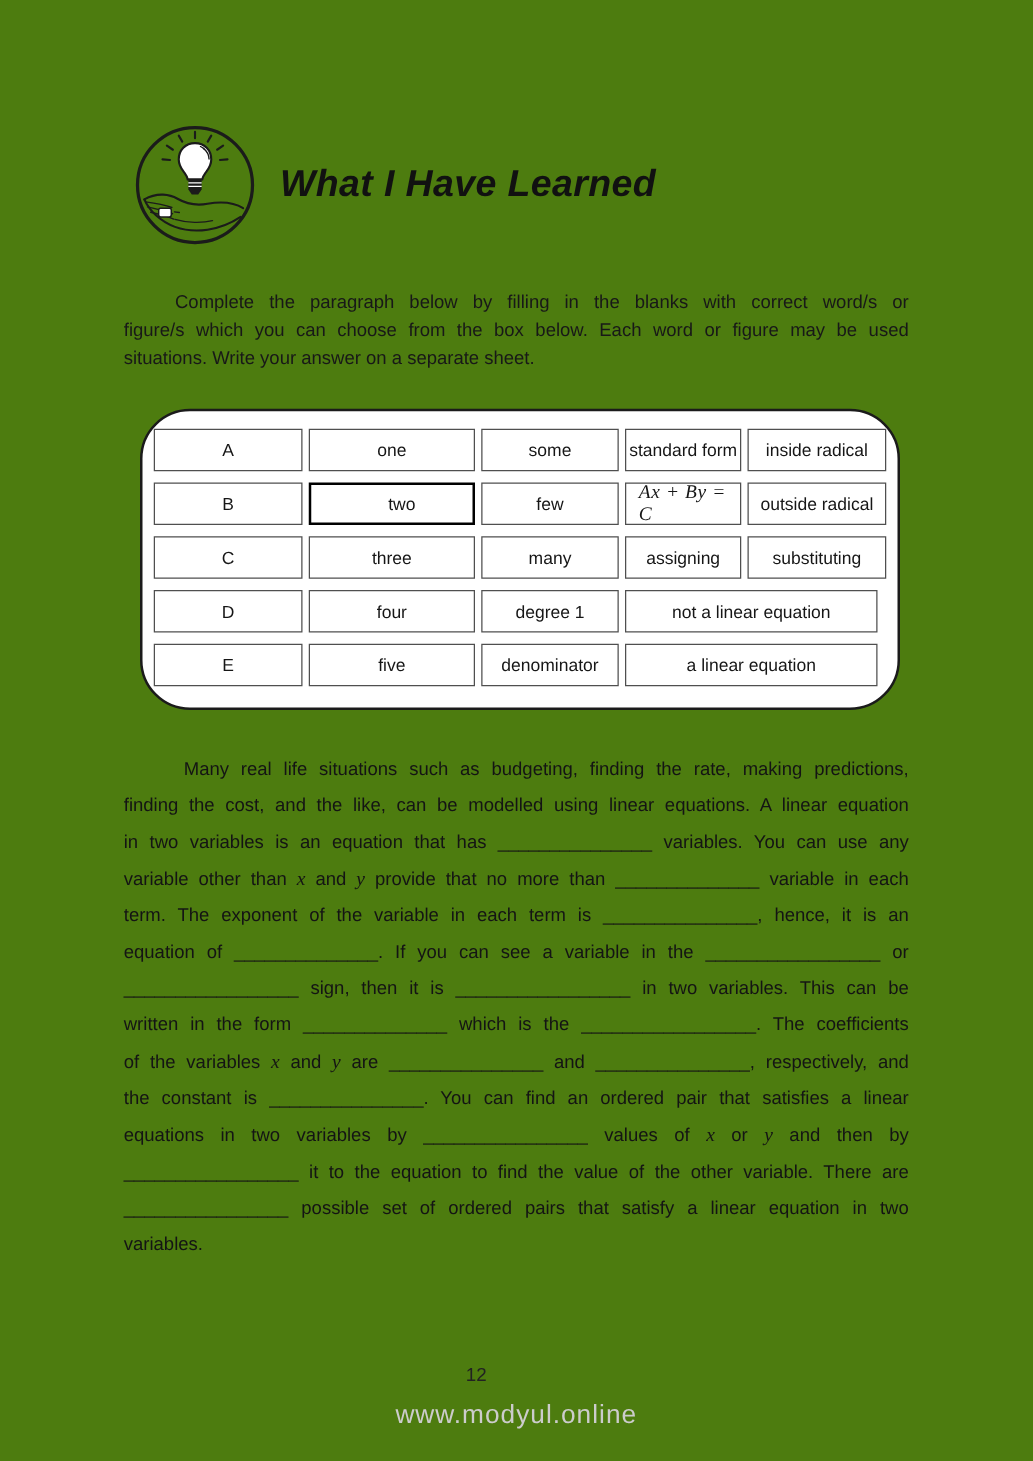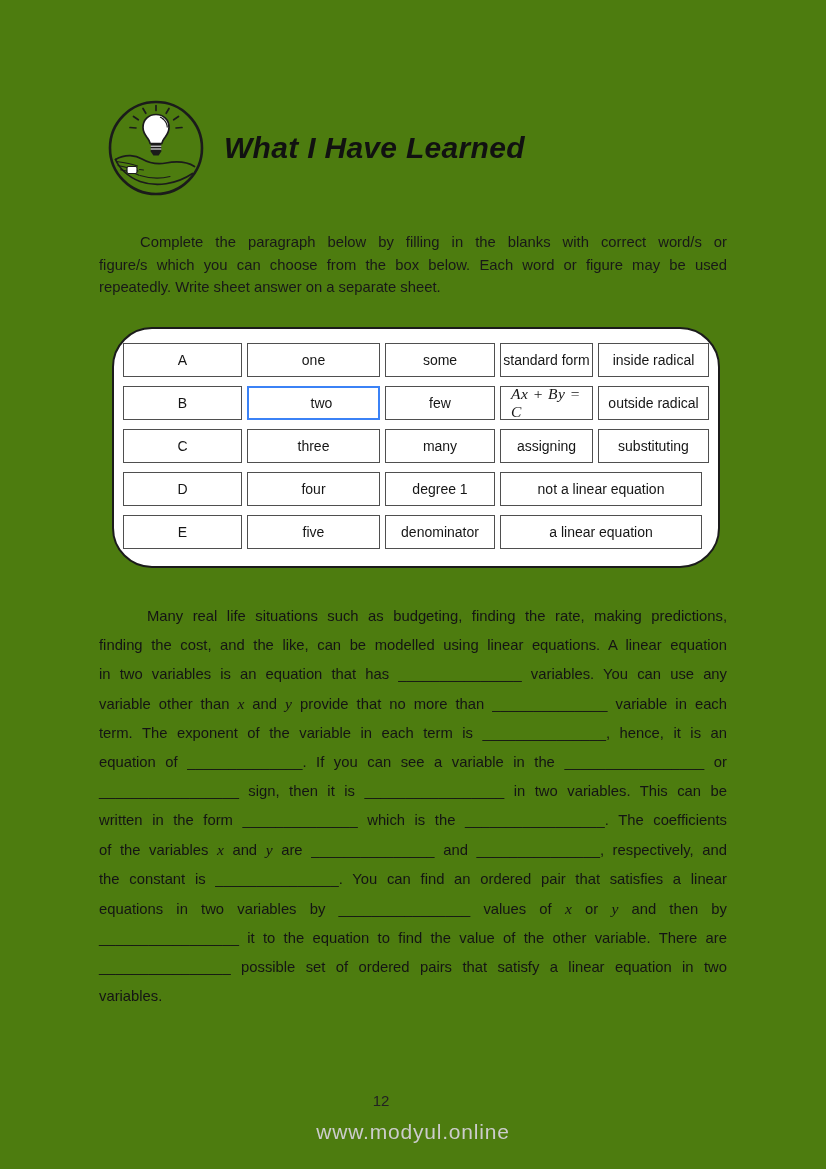--- a/index.html
+++ b/index.html
@@ -15,21 +15,21 @@
   .instructions { position:absolute; left:99px; top:231px; width:628px;
                   font-size:14.8px; line-height:22.5px; color:#181818; }
 
   
   .word-box { position:absolute; left:112px; top:327px; width:608px; height:241px;
               border:2px solid #1b1b1b; border-radius:40px; padding:14px 8px 0 9px; background:#fff; }
   .wb-row { display:flex; gap:5px; margin-bottom:9px; }
   .wb-cell { height:34px; background:#fff; border:1.5px solid #4f4f4f;
              display:flex; align-items:center; justify-content:center;
              font-size:14px; color:#161616; }
-  .wb-cell.heavy { border:2px solid #3b82f6;padding-left:16px; }
+  .wb-cell.heavy { border:2px solid #000000;padding-left:16px; }
   .wb-cell.math { font-family:"Liberation Serif", serif; font-style:italic;
                   font-size:15.5px; letter-spacing:0.5px;padding-left:10px; }
   .w0{width:119px}.w1{width:133px}.w2{width:110px}.w3{width:93px}.w4{width:111px}.wspan{width:202px}
 
   
   .fill-par { position:absolute; left:99px; top:602px; width:628px;
               font-size:14.8px; line-height:29px; color:#141414; }
   .tline { text-align:justify; text-align-last:justify; white-space:normal; }
   .tline.last { text-align-last:left; }
   .instructions .tline.indent { text-indent:41px; }
@@ -80,21 +80,21 @@
     </g>
     <rect x="21" y="68.5" width="10" height="7" rx="1.5" fill="#ffffff" stroke="#1b1b1b" stroke-width="1.2"></rect>
     <line x1="33.5" y1="71.5" x2="37.5" y2="72" stroke="#1b1b1b" stroke-width="1.1" stroke-linecap="round"></line>
   </svg>
 
   <div class="page-title">What I Have Learned</div>
 
   <div class="instructions" id="instructions">
       <div class="tline indent">Complete the paragraph below by filling in the blanks with correct word/s or</div>
       <div class="tline">figure/s which you can choose from the box below. Each word or figure may be used</div>
-      <div class="tline last">repeatedly. Write sheet answer on a separate sheet.</div>
+      <div class="tline last">situations. Write your answer on a separate sheet.</div>
     </div>
 
   <div class="word-box">
     <div id="wordbox-rows">
         <div class="wb-row">
           <div class="wb-cell w0">A</div>
           <div class="wb-cell w1">one</div>
           <div class="wb-cell w2">some</div>
           <div class="wb-cell w3">standard form</div>
           <div class="wb-cell w4">inside radical</div>

